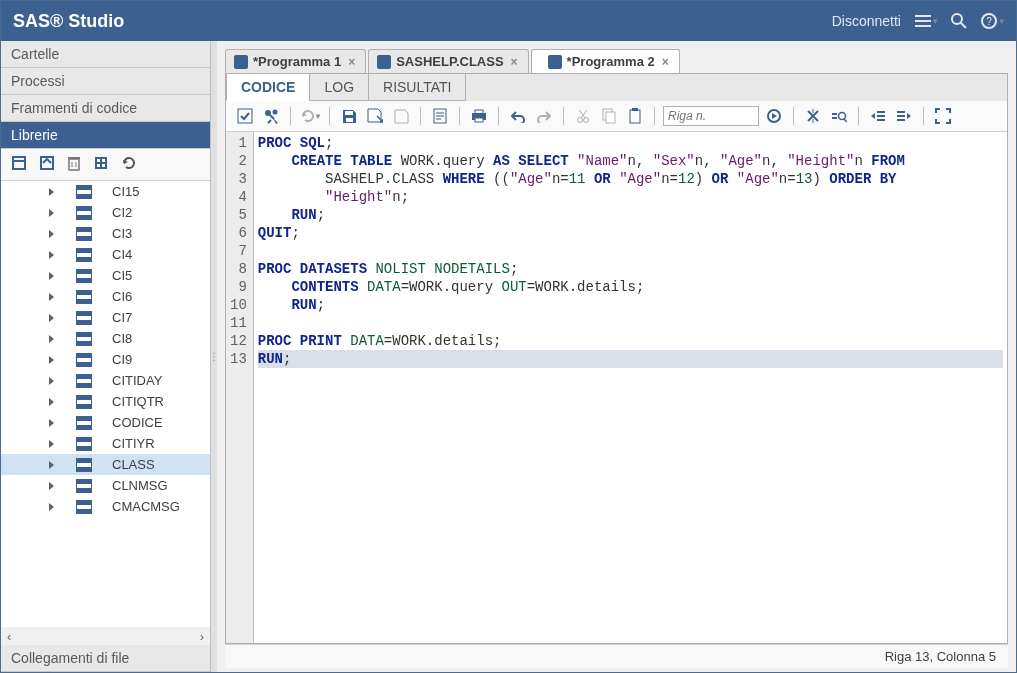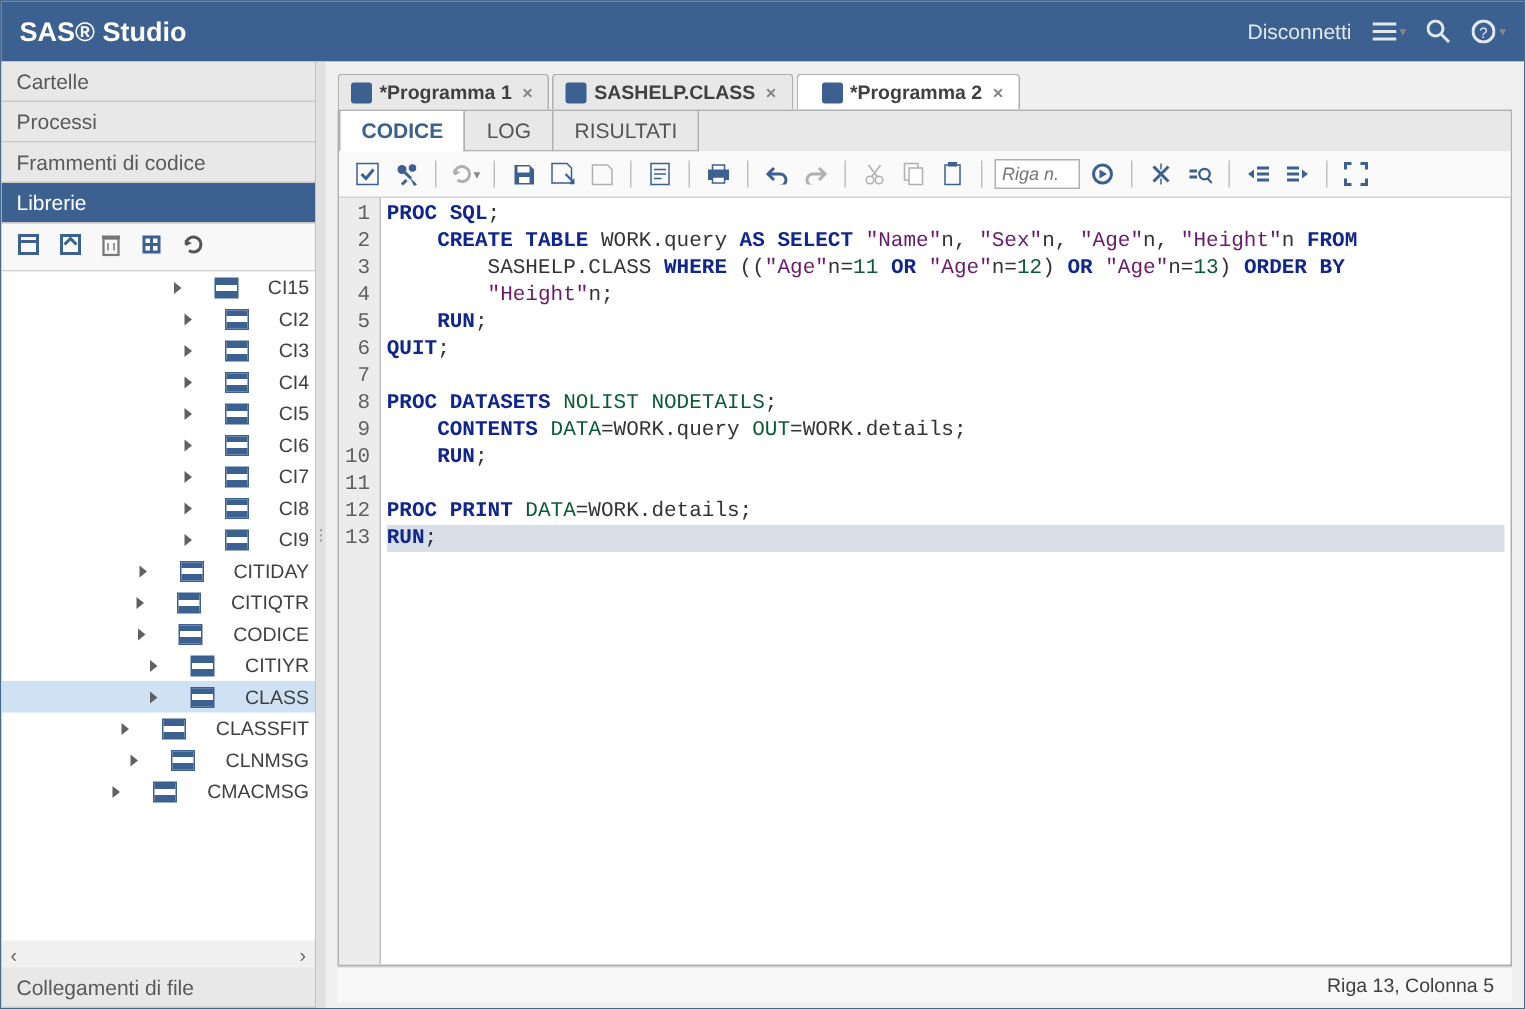--- a/index.html
+++ b/index.html
@@ -11,21 +11,21 @@
 .header-link { color: #e0e8f0; font-size: 14px; cursor: pointer; }
 .header-icon { color: #e0e8f0; cursor: pointer; display: flex; align-items: center; gap: 2px; }
 .header-icon svg { fill: #e0e8f0; }
 .main { flex: 1; display: flex; overflow: hidden; }
 .sidebar { width: 210px; background: #f0f0f0; border-right: 1px solid #c0c0c0; display: flex; flex-direction: column; }
 .panel-hdr { background: #e8e8e8; border-bottom: 1px solid #c8c8c8; padding: 5px 10px; color: #5a5a5a; font-size: 14px; cursor: pointer; }
 .panel-hdr.active { background: #3c6090; color: #fff; }
 .lib-toolbar { background: #f8f8f8; padding: 6px 10px; display: flex; gap: 12px; border-bottom: 1px solid #d0d0d0; }
 .lib-toolbar svg { cursor: pointer; }
 .tree { flex: 1; overflow-y: scroll; background: #fff; }
-.tree-row { display: flex; align-items: center; padding: 3px 4px 3px 48px; cursor: pointer; color: #404040; font-size: 13px; gap: 20px; justify-content: flex-end; }
+.tree-row { display: flex; align-items: center; padding: 3px 4px 3px 48px; cursor: pointer; color: #404040; font-size: 13px; gap: 20px; }
 .tree-row.sel { background: #cfe2f3; }
 .tree-caret { width: 0; height: 0; border-left: 5px solid #606060; border-top: 4px solid transparent; border-bottom: 4px solid transparent; margin-right: 2px; }
 .tbl-icon { width: 16px; height: 14px; background: linear-gradient(#3c6090 33%, #fff 33% 66%, #3c6090 66%); border: 1px solid #3c6090; flex-shrink: 0; }
 .scroll-h { height: 18px; background: #f0f0f0; display: flex; align-items: center; justify-content: space-between; padding: 0 6px; color: #666; }
 .content { flex: 1; display: flex; flex-direction: column; background: #f0f0f0; padding: 8px 0 0 8px; position: relative; }
 .splitter { width: 6px; background: #e0e0e0; position: absolute; left: 0; top: 0; bottom: 0; cursor: ew-resize; display:flex; align-items:center; justify-content:center; }
 .splitter::after { content: "⋮"; font-size: 10px; color: #888; }
 .tabs-row { display: flex; padding-left: 6px; font-weight: bold; }
 .tab { display: flex; align-items: center; background: #e8e8e8; border: 1px solid #b0b0b0; border-bottom: none; padding: 4px 8px; margin-right: 2px; gap: 5px; cursor: pointer; color: #404040; font-size: 13px; border-radius: 3px 3px 0 0; }
 .tab.active { background: #fff; padding-left: 16px; }
@@ -33,21 +33,21 @@
 .tab-close { color: #888; font-size: 12px; cursor: pointer; padding: 0 2px; }
 .editor-area { flex: 1; background: #fff; border: 1px solid #b0b0b0; margin-left: 6px; margin-right: 8px; display: flex; flex-direction: column; }
 .subtabs { display: flex; background: #e8e8e8; }
 .subtab { padding: 5px 14px; border: 1px solid #b0b0b0; border-top: none; background: #e8e8e8; color: #555; cursor: pointer; font-size: 14px; margin-right: -1px; }
 .subtab.active { background: #fff; border-bottom: 1px solid #fff; font-weight: bold; color: #3c6090; }
 .ed-toolbar { display: flex; align-items: center; padding: 4px 8px; gap: 4px; background: #fafafa; border-bottom: 1px solid #d0d0d0; }
 .tbtn { width: 22px; height: 22px; display: flex; align-items: center; justify-content: center; cursor: pointer; }
 .tbtn svg { fill: #3c6090; }
 .tbtn.dis svg { fill: #b0b0b0; }
 .tsep { width: 1px; height: 18px; background: #c0c0c0; margin: 0 4px; }
-.line-input { width: 57px; height: 20px; border: 1px solid #b0b0b0; padding: 0 4px; font-style: italic; color: #999; font-size: 12px; }
+.line-input { width: 96px; height: 20px; border: 1px solid #b0b0b0; padding: 0 4px; font-style: italic; color: #999; font-size: 12px; }
 .code-area { flex: 1; display: flex; font-family: "Courier New", monospace; font-size: 14px; overflow: auto; }
 .gutter { background: #ececec; color: #606060; text-align: right; padding: 2px 6px 2px 4px; border-right: 1px solid #c0c0c0; line-height: 18px; user-select: none; }
 .code-body { flex: 1; padding: 2px 4px; line-height: 18px; white-space: pre; color: #333; }
 .kw { color: #10268b; font-weight: bold; }
 .ds { color: #0b5a36; }
 .str { color: #6a1a6a; }
 .cur-line { background: #d8dfe8; display: inline-block; width: 100%; }
 .status { text-align: right; padding: 4px 12px; color: #404040; font-size: 13px; background: #f8f8f8; border-top: 1px solid #d0d0d0; margin-left: 6px; margin-right: 8px; margin-bottom: 4px; }
 .chev { font-size: 9px; color: #888; }
 </style>
@@ -182,25 +182,20 @@
             <span>CITIYR</span>
           </div>
           <div class="tree-row sel">
             <span class="tree-caret"></span>
             <span class="tbl-icon"></span>
             <span>CLASS</span>
           </div>
           <div class="tree-row">
             <span class="tree-caret"></span>
             <span class="tbl-icon"></span>
-            <span>CLASSFIT</span>
-          </div>
-          <div class="tree-row">
-            <span class="tree-caret"></span>
-            <span class="tbl-icon"></span>
             <span>CLNMSG</span>
           </div>
           <div class="tree-row">
             <span class="tree-caret"></span>
             <span class="tbl-icon"></span>
             <span>CMACMSG</span>
           </div>
         </div>
       <div class="scroll-h">
           <span>‹</span>

